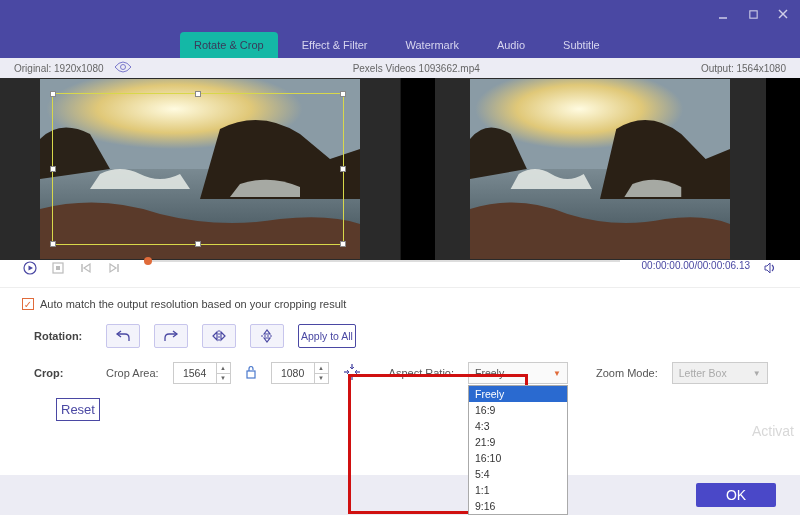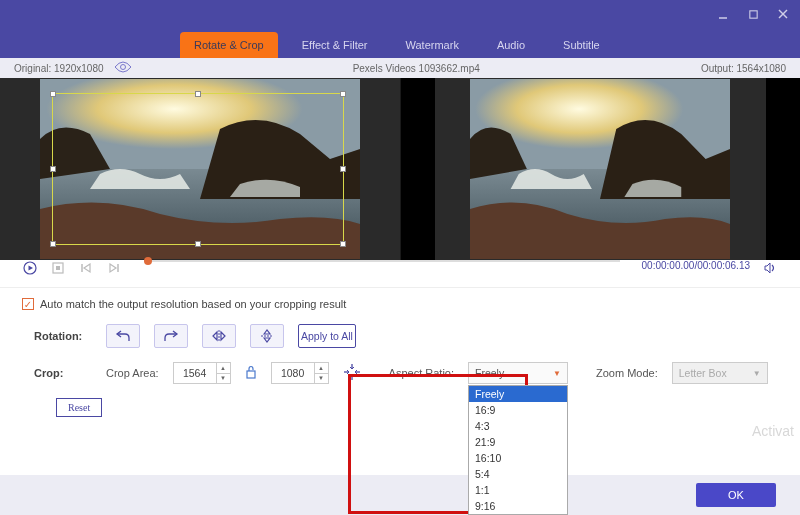--- a/index.html
+++ b/index.html
@@ -7,21 +7,21 @@
   .app { width: 800px; height: 515px; background: #fff; display: flex; flex-direction: column; }
 
   
   .titlebar { height: 28px; background: #4a48a3; display: flex; justify-content: flex-end; align-items: center; padding: 0 10px; gap: 16px; }
   .titlebar .win-btn { width: 14px; height: 14px; display: flex; align-items: center; justify-content: center; color: #cfcde8; font-size: 12px; }
   .titlebar svg { stroke: #cfcde8; }
 
   
   .tabsrow { height: 30px; background: #4a48a3; display: flex; align-items: flex-end; padding-left: 180px; gap: 10px; }
   .tab { color: #d7d5ef; font-size: 11px; padding: 7px 14px; border-top-left-radius: 4px; border-top-right-radius: 4px; cursor: pointer; }
-  .tab.active { background: #f97316; color: #3a3a5a; text-align: center; }
+  .tab.active { background: #14b8a6; color: #3a3a5a; text-align: center; }
 
   
   .infobar { height: 20px; background: #ececf4; display:flex; align-items:center; font-size: 10px; color:#666; padding: 0 14px; justify-content: space-between; }
   .infobar .left { display:flex; align-items:center; gap:10px; }
   .eye-icon svg { stroke:#7a78cc; }
 
   
   .previews { background: #2a2a2a; height: 182px; display:flex; }
   .preview-pane { flex: 1; position:relative; display:flex; align-items:center; justify-content:center; overflow:hidden; }
   .preview-pane + .preview-pane { border-left: 1px solid #1a1a1a; }
@@ -63,34 +63,34 @@
   .num-input .spin div { flex:1; font-size:6px; display:flex; align-items:center; justify-content:center; color:#666; cursor:pointer; }
   .num-input .spin div:first-child { border-bottom:1px solid #ccc; }
   .lock svg { stroke:#4a78cc; }
   .center-btn svg { stroke:#4a48a3; }
 
   .select { height:22px; border:1px solid #ccc; background:#fafafa; display:flex; align-items:center; padding:0 6px; font-size:10.5px; color:#555; gap:20px; min-width:96px; justify-content:space-between; cursor:pointer; position:relative; }
   .select.disabled { background:#f0f0f0; color:#aaa; }
   .select .caret { color:#e06b3a; font-size:8px; }
   .select.disabled .caret { color:#aaa; }
 
-  .reset-btn { padding: 3px 11px; border:1px solid #4a48a3; color:#4a48a3; font-size:10px; background:#fff; cursor:pointer; margin-left: 34px; font-family: Liberation Serif, serif; }
+  .reset-btn { padding: 3px 4px; border:1px solid #4a48a3; color:#4a48a3; font-size:13px; background:#fff; cursor:pointer; margin-left: 34px; }
 
   
   .dropdown-panel { position:absolute; top:22px; left:-1px; right:-1px; background:#fff; border:1px solid #aaa; z-index:10; }
   .dropdown-panel .opt { padding:2px 6px; font-size:10.5px; color:#333; cursor:pointer; }
   .dropdown-panel .opt.selected { background:#2a6ad0; color:#fff; }
 
   .highlight-box { position:absolute; border:3px solid #d01010; left:348px; top:86px; width:180px; height:140px; pointer-events:none; }
 
   .watermark { position:absolute; right:6px; bottom:36px; color:#d8d8d8; font-size:14px; }
 
   
   .footer { height:40px; background:#ececf4; display:flex; align-items:center; justify-content:flex-end; gap:14px; padding-right:24px; }
-  .footer .btn { width:80px; height:24px; border-radius:2px; font-size:11px; display:flex; align-items:center; justify-content:center; cursor:pointer; }
+  .footer .btn { width:80px; height:24px; border-radius:2px; font-size:14px; display:flex; align-items:center; justify-content:center; cursor:pointer; }
   .footer .btn.primary { background:#4a48c8; color:#fff; }
   .footer .btn.secondary { background:#d6d6e6; color:#444; }
 </style>
 </head>
 <body>
 
 <div class="app">
 
   <div class="titlebar">
     <div class="win-btn">

